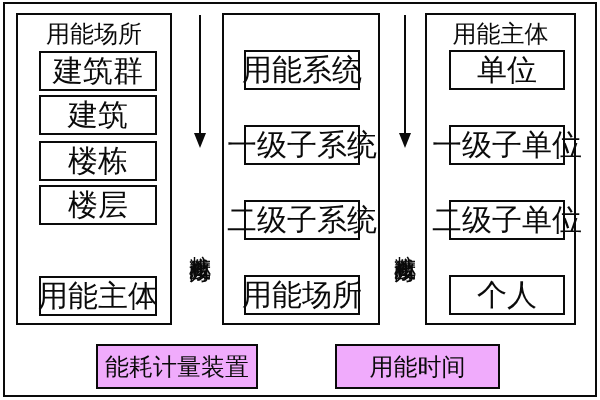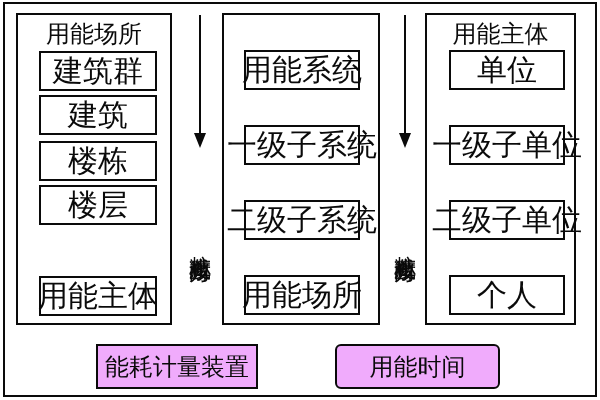--- a/index.html
+++ b/index.html
@@ -113,15 +113,15 @@
 
   <div class="col c3" style="left:425px; width:151px;">
     <div class="col-title">用能主体</div>
     <div class="ibox" style="top:35px">单位</div>
     <div class="ibox" style="top:110px">一级子单位</div>
     <div class="ibox" style="top:185px">二级子单位</div>
     <div class="ibox" style="top:260px">个人</div>
   </div>
 
   <div class="bbox" style="left:96px; width:162px;">能耗计量装置</div>
-  <div class="bbox" style="left:335px; width:165px;border-radius:6px;">用能时间</div>
+  <div class="bbox" style="left:335px; width:165px;">用能时间</div>
 
 </div>
 
 </body></html>

